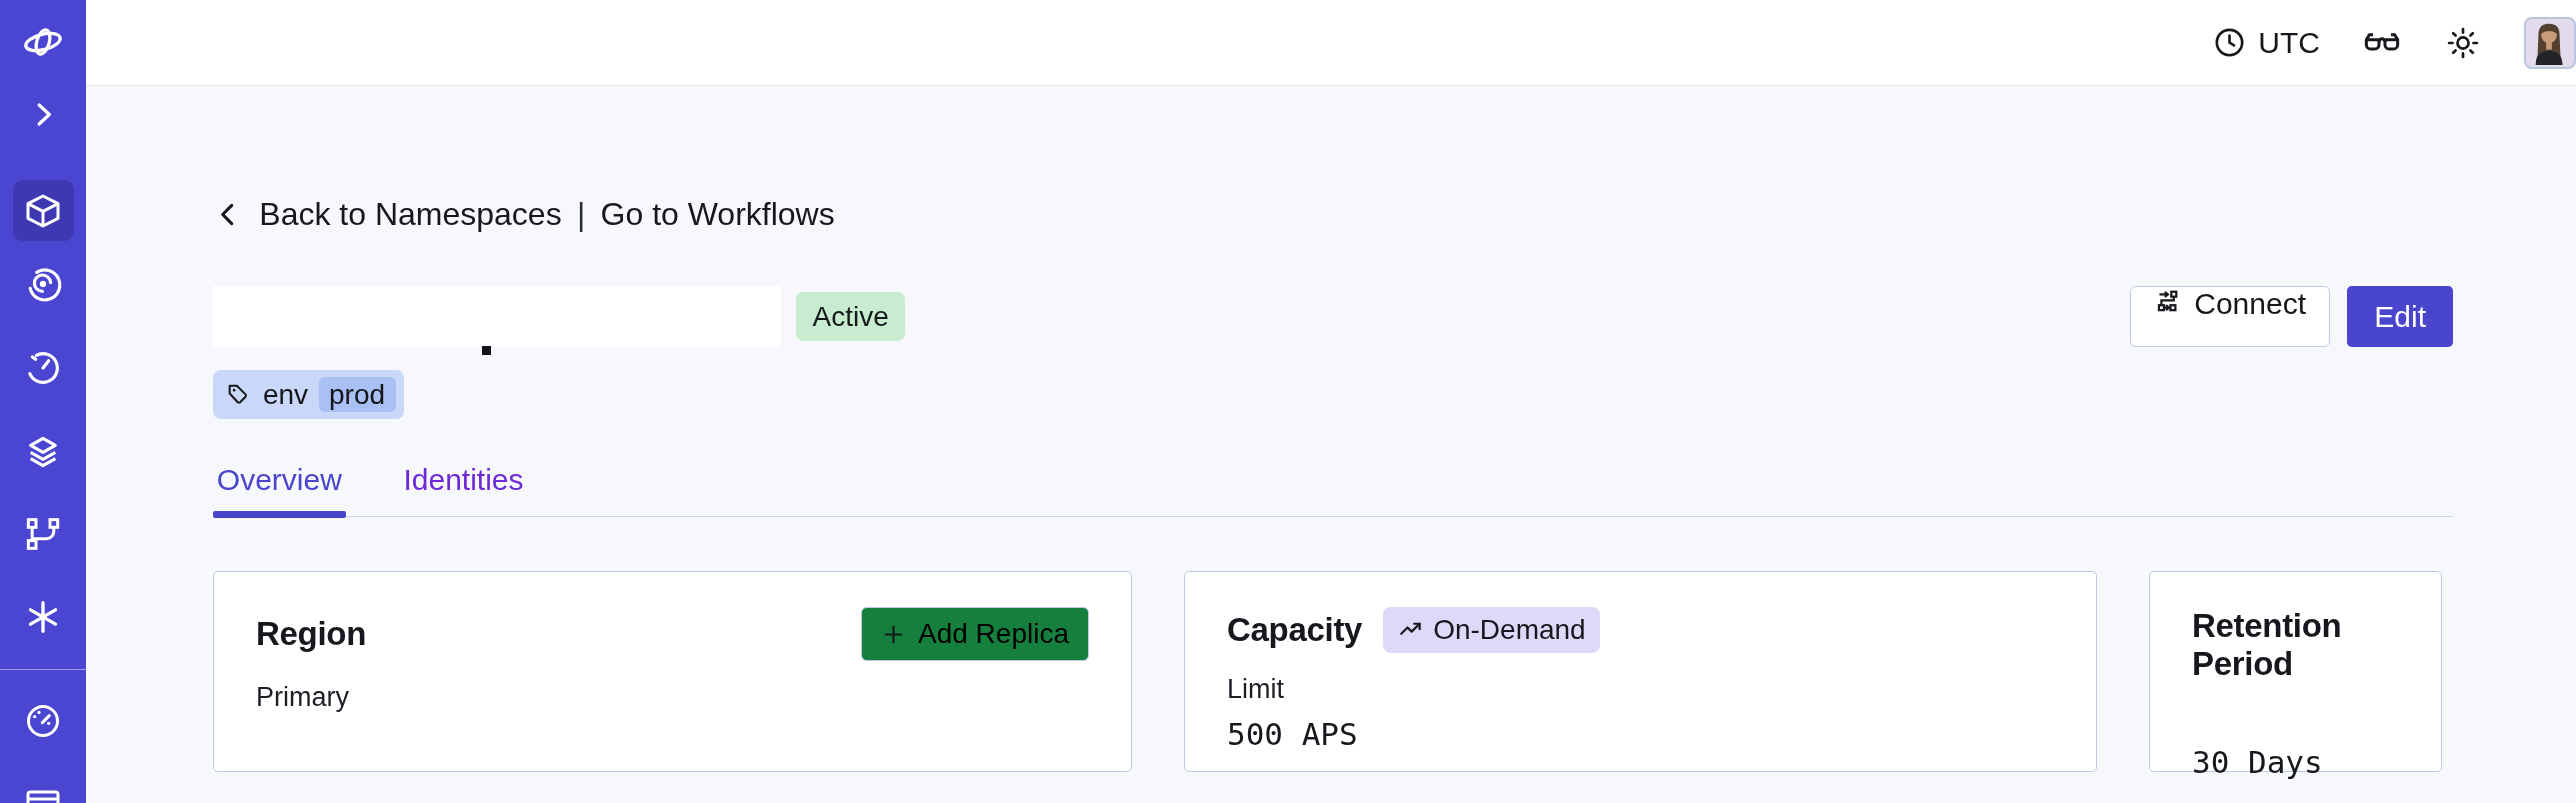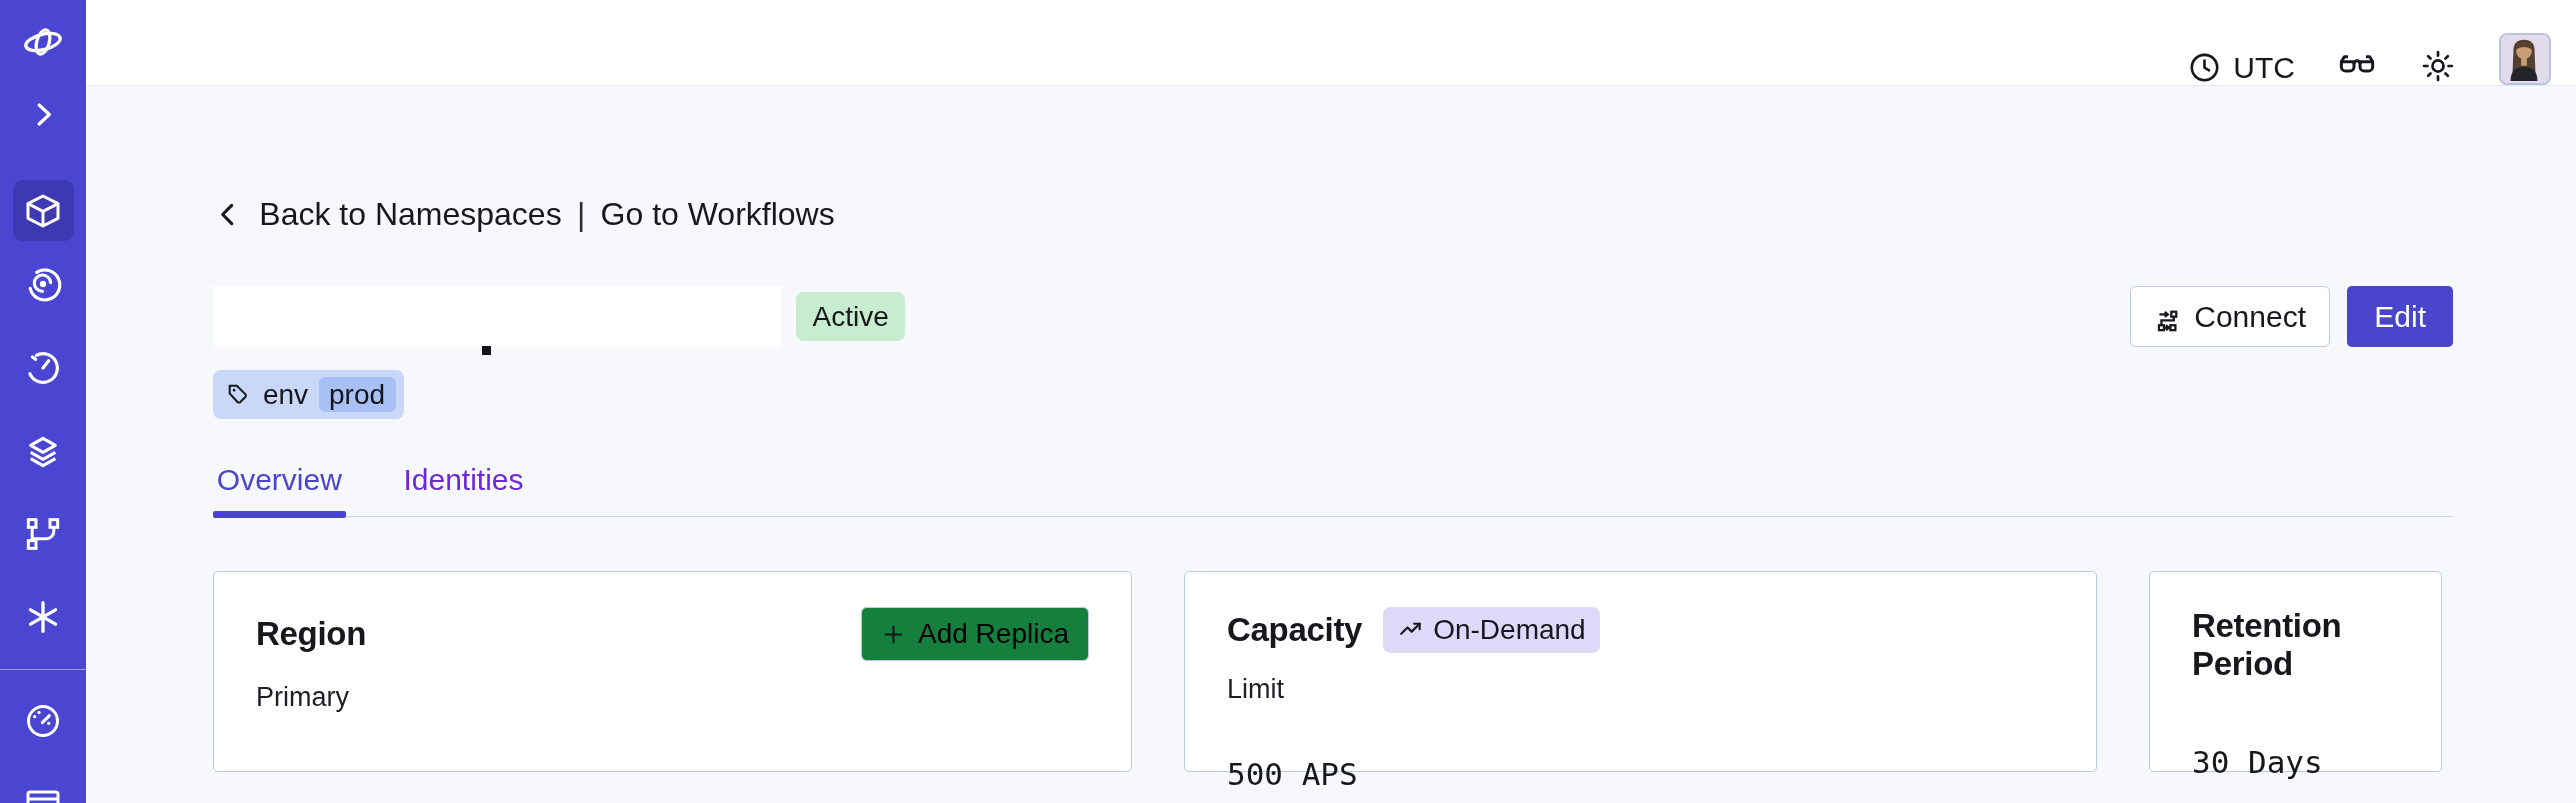--- a/index.html
+++ b/index.html
@@ -17,39 +17,39 @@
   
   .sidebar{position:absolute; left:0; top:0; width:86px; height:804px; background:var(--sidebar);
     display:flex; flex-direction:column; align-items:center; z-index:5;}
   .side-item{width:61px; height:61px; display:flex; align-items:center; justify-content:center;
     border-radius:9.6px; flex:none; cursor:pointer;}
   .side-item.active{background:var(--sidebar-active);}
   .side-divider{width:86px; height:0; border-top:1.9px solid rgba(255,255,255,.45); flex:none;}
 
   
   .topbar{position:absolute; left:86px; top:0; right:0; height:86px; background:#fff;
-    border-bottom:1.9px solid var(--topbar-border); display:flex; align-items:flex-end;
-    justify-content:flex-end; gap:42px; padding-right:25px;}
+    border-bottom:1.9px solid var(--topbar-border); display:flex; align-items:center;
+    justify-content:flex-end; gap:42px; }
   .tz{display:flex; align-items:center; gap:11.5px; font-size:30px; font-weight:500; cursor:pointer;}
   .avatar{width:52px; height:52px; border:2.9px solid #b9c5de; border-radius:7.7px; background:#e2dbeb; overflow:hidden; cursor:pointer;}
 
   
   .main{position:absolute; left:86px; top:86px; right:0; bottom:0; padding:0 123px 0 127px;}
   .breadcrumb{margin-top:110px; display:flex; align-items:center; gap:15.3px; font-size:32px; font-weight:500;}
   .crumb{cursor:pointer;}
   .crumb-sep{font-weight:400; color:#2a2c33;}
 
   .title-row{margin-top:53px; display:flex; align-items:center; justify-content:space-between;}
   .title-left{display:flex; align-items:center; gap:15.3px; position:relative;}
   .redacted{width:568px; height:61px; background:#ffffff; position:relative;}
   .title-dot{position:absolute; left:269px; bottom:-7.7px; width:8.6px; height:8.6px; background:#121318;}
   .badge{font-size:28px; padding:8.6px 16.3px; border-radius:7.7px; background:var(--active-badge-bg); color:#15181a;}
   .title-actions{display:flex; align-items:center; gap:17.3px;}
-  .btn{display:flex; align-items:flex-end; gap:13.4px; background:#fff; border:1.9px solid var(--card-border);
-    border-radius:5.8px; font-size:30px; font-weight:500; color:var(--text); padding:12px 23px; height:61px; cursor:pointer;}
+  .btn{display:flex; align-items:flex-start; gap:13.4px; background:#fff; border:1.9px solid var(--card-border);
+    border-radius:5.8px; font-size:30px; font-weight:500; color:var(--text); padding:0 23px; height:61px; cursor:pointer;}
   .btn-primary{background:var(--accent); color:#fff; border:none; border-radius:4.8px; padding:0 27px; height:61px;
     font-size:30px; display:flex; align-items:center; cursor:pointer;}
 
   .tag-row{margin-top:23px;}
   .tag-pill{display:inline-flex; align-items:center; gap:10.5px; background:var(--tag-bg); border-radius:7.7px;
     padding:6.7px 8.6px 6.7px 13.4px; font-size:28px; color:#15161b;}
   .tag-inner{background:var(--tag-inner-bg); border-radius:5.8px; padding:1.9px 10.5px;}
 
   .tabs{margin-top:44px; display:flex; gap:54px; border-bottom:1.9px solid var(--tab-line);}
   .tab{font-size:30px; font-weight:500; color:#6d28d9; padding:0 3.8px 19px 3.8px; position:relative; cursor:pointer;}
@@ -63,21 +63,21 @@
   .card-retention{width:293px;}
   .card-head{display:flex; align-items:center; justify-content:space-between;}
   .card-head-left{display:flex; align-items:center; gap:21px;}
   .card-title{font-size:33px; font-weight:600; letter-spacing:-0.3px;}
   .card-btn{display:flex; align-items:center; gap:12.5px; background:#15803d; border:1.9px solid var(--card-border);
     border-radius:5.8px; font-size:28px; font-weight:500; padding:0 19px; height:54px; cursor:pointer;}
   .ondemand{display:inline-flex; align-items:center; gap:9.6px; background:var(--ondemand-bg);
     border-radius:7.7px; padding:6.7px 14.4px; font-size:28px; color:#17181f;text-align:center;}
   .card-label{margin-top:21px; font-size:27px; color:#1d1f26;}
   .card-value-row{margin-top:11.5px; display:flex; align-items:center; gap:13.4px; font-size:30px;}
-  .mono{font-family:"DejaVu Sans Mono", monospace; font-size:31px;margin-top:40px;}
+  .mono{font-family:"DejaVu Sans Mono", monospace; font-size:31px;}
   .retention-value{margin-top:61px;}
   .aws-box{width:44px; height:40px; border:1.9px solid var(--muted-line); border-radius:4.8px; background:#fff;
     display:flex; align-items:center; justify-content:center;}
   .manage-wrap{position:relative;}
   .annotation{position:absolute; left:-13.4px; right:-13.4px; top:-13.4px; bottom:-13.4px;
     border:7.7px solid var(--annotation); border-radius:2.9px; pointer-events:none;}
 </style>
 </head>
 <body>
 

